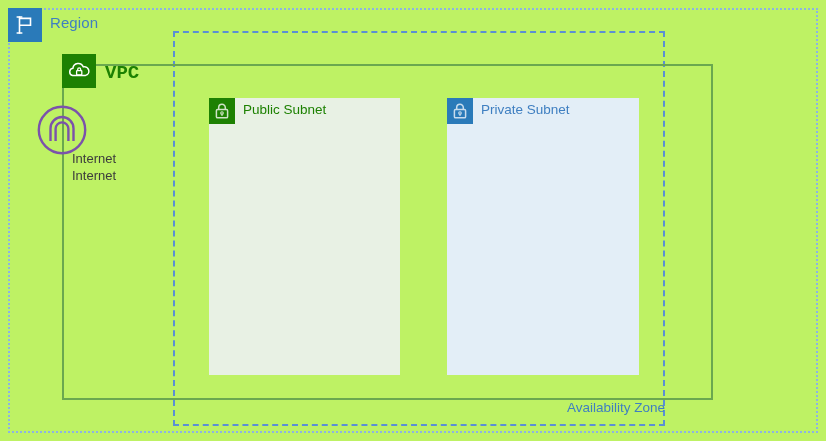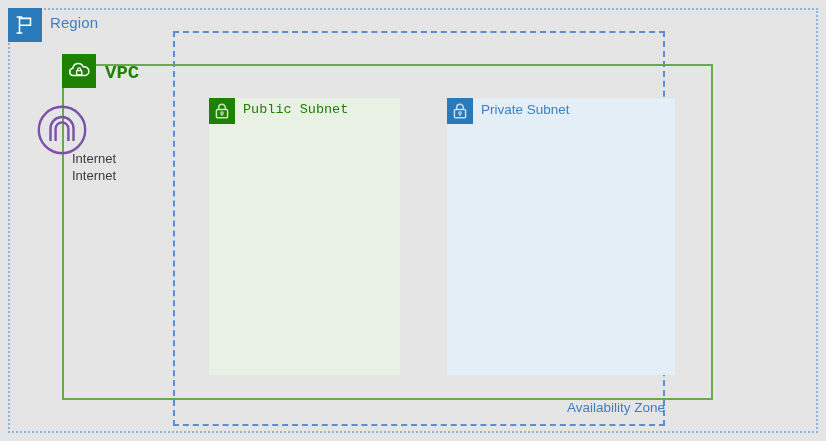--- a/index.html
+++ b/index.html
@@ -9,21 +9,21 @@
   }
   body {
     font-family: "Liberation Sans", sans-serif;
     -webkit-font-smoothing: antialiased;
   }
 
   #canvas {
     position: relative;
     width: 826px;
     height: 441px;
-    background: #e5e5e5;
+    background: #bef264;
     overflow: hidden;
   }
 
   
   .region-box {
     position: absolute;
     left: 8px;
     top: 8px;
     width: 810px;
     height: 425px;
@@ -133,21 +133,21 @@
   .subnet-public {
     left: 209px;
     top: 98px;
     width: 191px;
     height: 277px;
     background: #e8f1e4;
   }
   .subnet-private {
     left: 447px;
     top: 98px;
-    width: 228px;
+    width: 192px;
     height: 277px;
     background: #e3eef7;
   }
   .subnet-icon {
     position: absolute;
     left: 0px;
     top: 0px;
     width: 26px;
     height: 26px;
     display: flex;
@@ -156,21 +156,21 @@
   }
   .subnet-icon.green { background: #1d8102; }
   .subnet-icon.blue  { background: #2a7ab9; }
   .subnet-label {
     position: absolute;
     left: 34px;
     top: 4px;
     font-size: 13.5px;
     white-space: nowrap;
   }
-  .subnet-label.green { color: #1d8102; font-family: Liberation Mono, monospace; }
+  .subnet-label.green { color: #1d8102; }
   .subnet-label.blue  { color: #3f7fc1; }
 
   svg { display: block; overflow: visible; }
 </style>
 </head>
 <body>
 
 <div id="canvas">
 
   <div class="region-box"></div>

